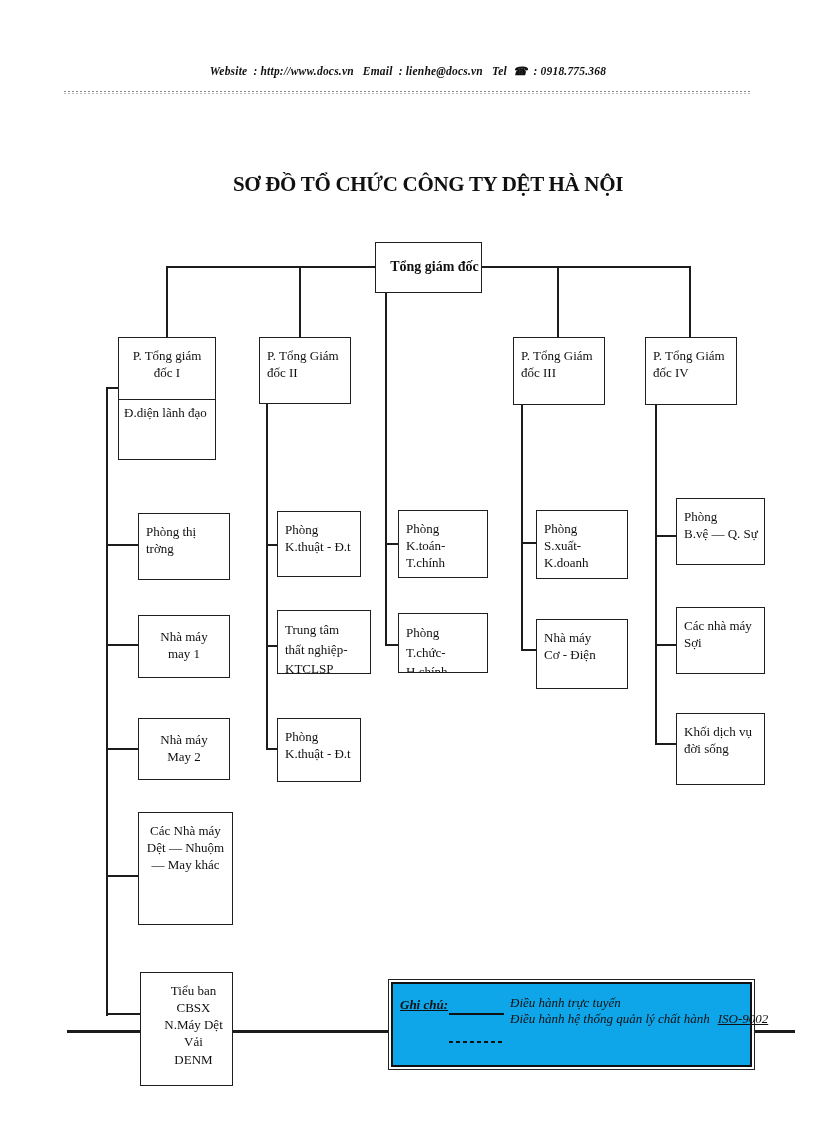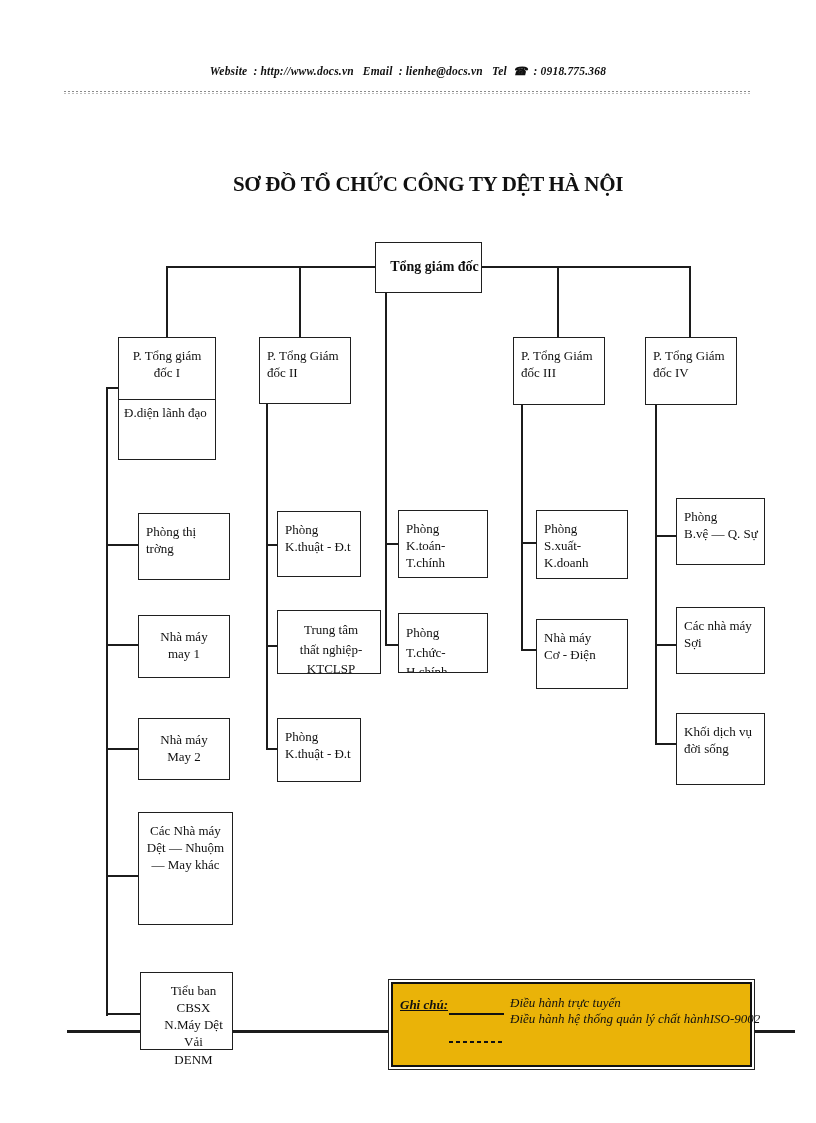--- a/index.html
+++ b/index.html
@@ -31,29 +31,29 @@
   .pc{padding-top:9px;text-align:center;}
   .pc2{padding-top:12px;text-align:center;}
   .pl{padding:9px 3px 0 7px;text-align:left;}
   .clip{overflow:hidden;line-height:1.5;}
   .hline,.vline{position:absolute;background:#1c1c1c;z-index:1;}
   .thick{height:3px;}
   .legend{
     position:absolute;left:388px;top:979px;width:367px;height:91px;
     box-sizing:border-box;border:1px solid #222;padding:2px;background:#fff;z-index:2;
   }
-  .legend-inner{position:relative;width:100%;height:100%;box-sizing:border-box;border:2px solid #111;background:#eab308;}
+  .legend-inner{position:relative;width:100%;height:100%;box-sizing:border-box;border:2px solid #111;background:#0ea5e9;}
   .legend-title{position:absolute;left:7px;top:13px;font-size:13px;font-weight:bold;font-style:italic;text-decoration:underline;}
   .legend-solid{position:absolute;left:56px;top:29px;width:55px;height:2px;background:#111;}
   .legend-dashed{
     position:absolute;left:56px;top:57px;width:53px;height:2px;
     background:repeating-linear-gradient(90deg,#111 0 4px,transparent 4px 7px);
   }
   .legend-labels{position:absolute;left:117px;top:11px;font-size:13px;font-style:italic;line-height:16px;white-space:nowrap;}
-  .legend-iso{margin-left:0;font-style:italic;}
+  .legend-iso{margin-left:8px;font-style:italic;text-decoration:underline;}
 </style>
 </head>
 <body>
 
 <div class="hdr">
   <span>Website</span><span>: http://www.docs.vn</span>
   <span>Email</span><span>: lienhe@docs.vn</span>
   <span>Tel</span><span>☎</span><span>: 0918.775.368</span>
 </div>
 <div class="hdr-rule"></div>
@@ -108,27 +108,27 @@
 
 <div class="box pl" style="left:138px;top:513px;width:92px;height:67px;">Phòng thị
 trờng</div>
 <div class="box pc2" style="left:138px;top:615px;width:92px;height:63px;">Nhà máy
 may 1</div>
 <div class="box pc2" style="left:138px;top:718px;width:92px;height:62px;">Nhà máy
 May 2</div>
 <div class="box pc" style="left:138px;top:812px;width:95px;height:113px;font-size:13px;">Các Nhà máy
 Dệt — Nhuộm
 — May khác</div>
-<div class="box pc" style="left:140px;top:972px;width:93px;height:78px;padding-left:14px;">Tiểu ban CBSX
+<div class="box pc" style="left:140px;top:972px;width:93px;height:114px;padding-left:14px;">Tiểu ban CBSX
 N.Máy Dệt Vải
 DENM</div>
 
 <div class="box pl" style="left:277px;top:511px;width:84px;height:66px;">Phòng
 K.thuật - Đ.t</div>
-<div class="box pl clip" style="left:277px;top:610px;width:104px;height:64px;text-align:center;">Trung tâm
+<div class="box pl clip" style="left:277px;top:610px;width:94px;height:64px;">Trung tâm
 thất nghiệp-
 KTCLSP</div>
 <div class="box pl" style="left:277px;top:718px;width:84px;height:64px;">Phòng
 K.thuật - Đ.t</div>
 
 <div class="box pl" style="left:398px;top:510px;width:90px;height:68px;">Phòng
 K.toán-T.chính</div>
 <div class="box pl clip" style="left:398px;top:613px;width:90px;height:60px;">Phòng
 T.chức-
 H.chính</div>

